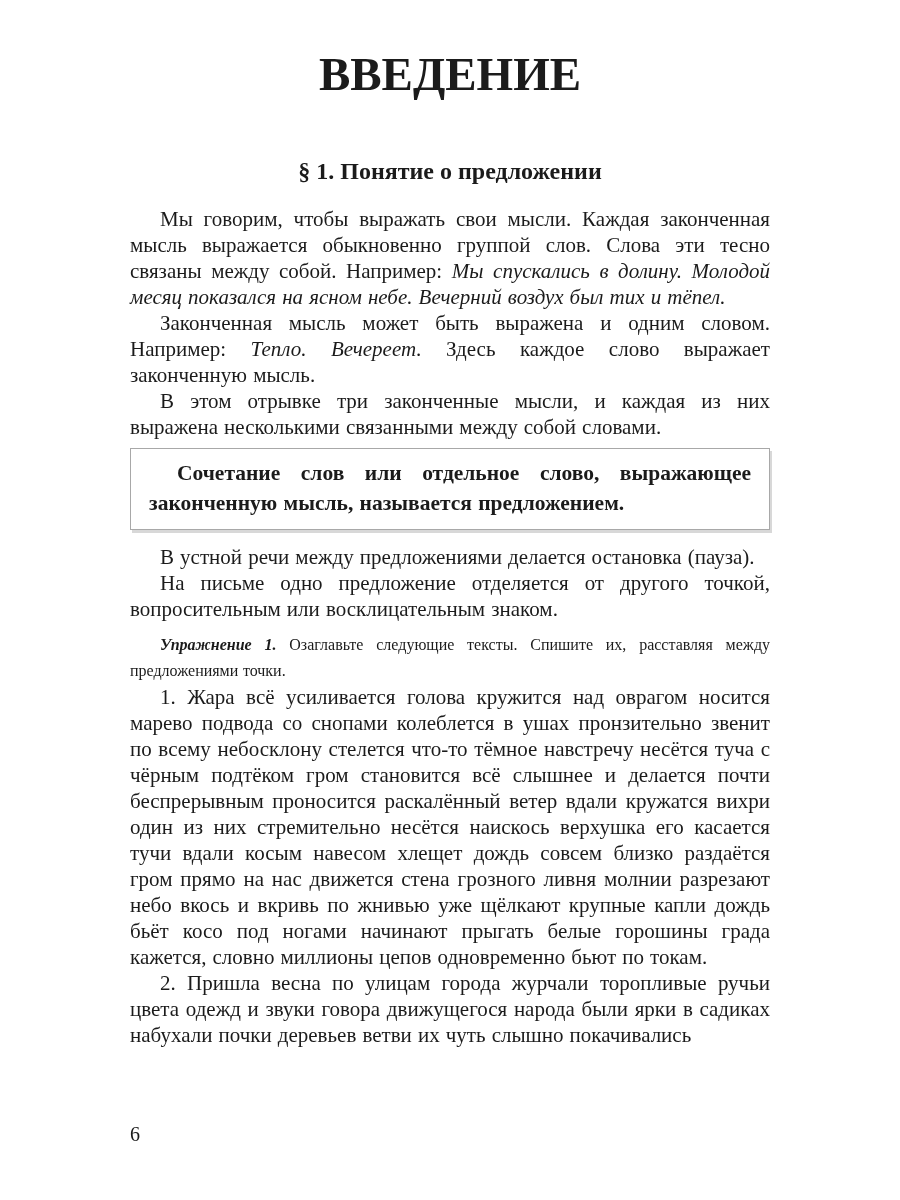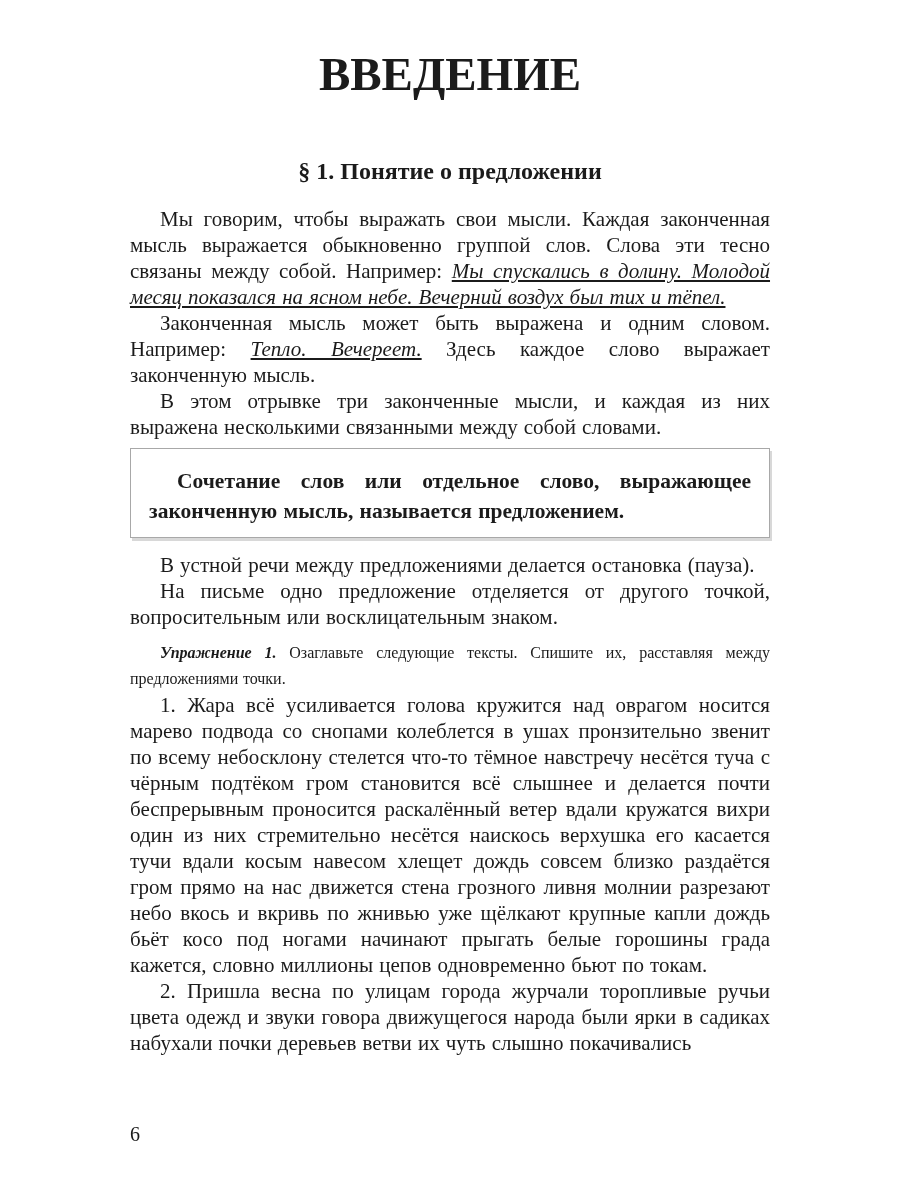--- a/index.html
+++ b/index.html
@@ -34,26 +34,26 @@
   }
   .par{
     margin:0;
     font-size:21px;line-height:26px;
     text-align:justify;
     text-indent:30px;
     word-spacing:0.04em;
     hyphens:auto;
   }
   .par-first{margin-top:20px;}
-  .italic{font-style:italic;text-decoration:underline;}
+  .italic{font-style:italic;}
   .def-box{
     margin:8px 0 14px;
     border:1px solid var(--box-border);
     box-shadow:2px 3px 0 var(--box-shadow);
-    padding:17px 18px 11px;
+    padding:9px 18px 11px;
   }
   .def-box p{
     margin:0;
     font-weight:bold;
     font-size:21.5px;line-height:30px;
     text-align:justify;
     text-indent:28px;
     word-spacing:0.04em;
   }
   .exercise-par{

